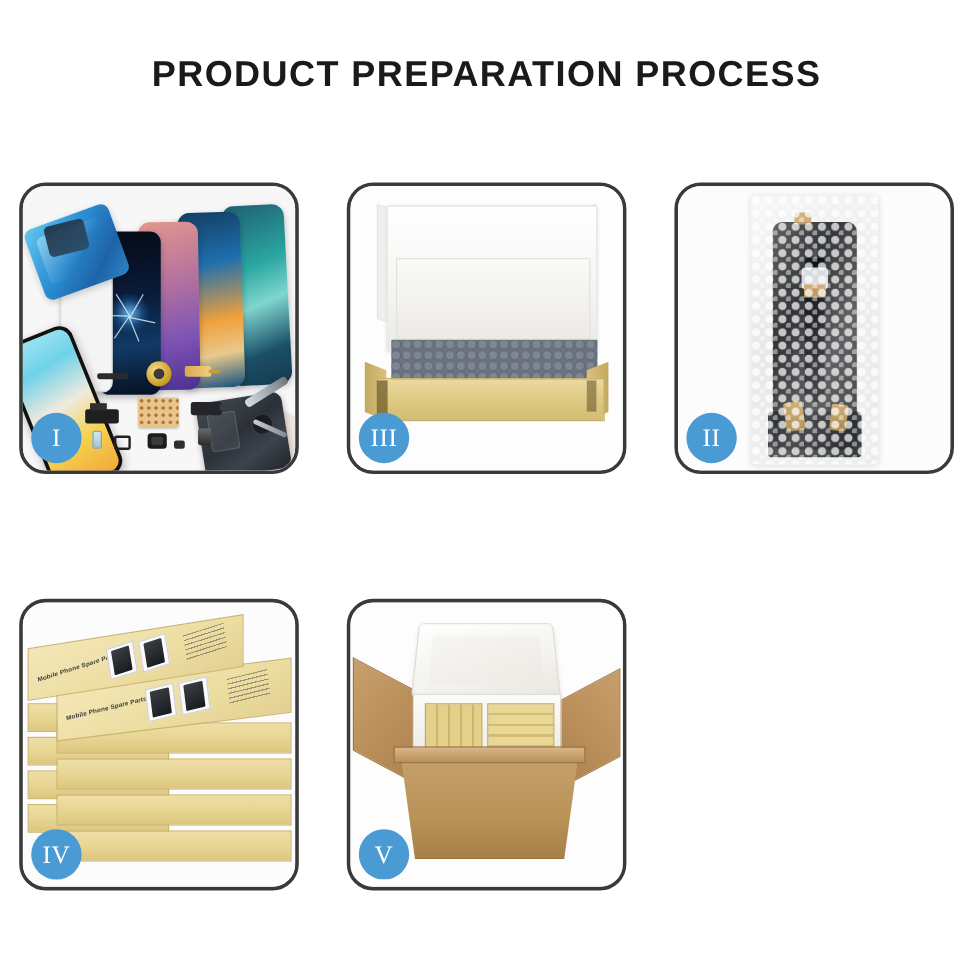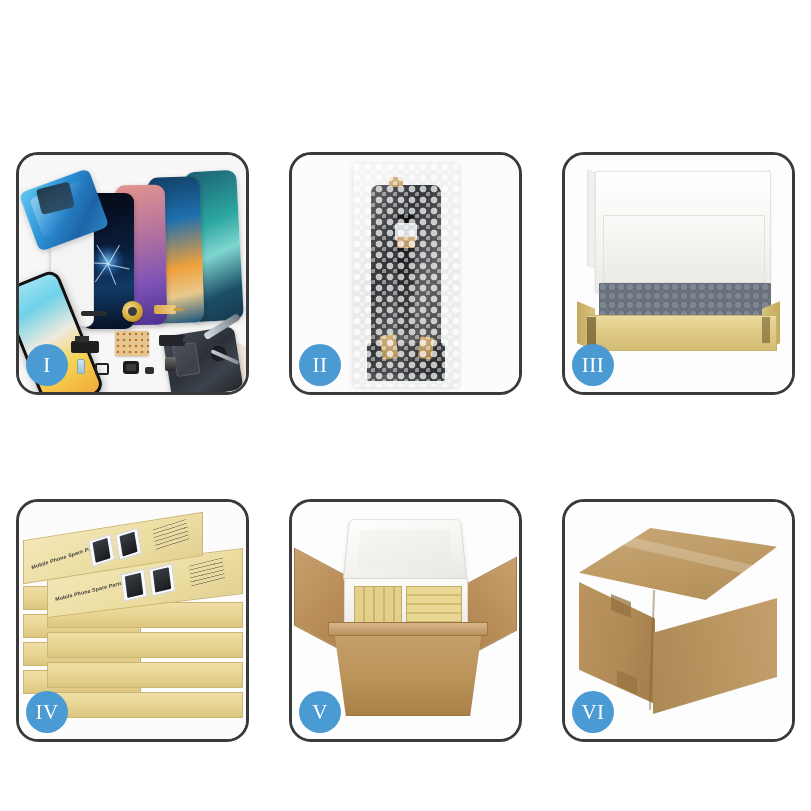--- a/index.html
+++ b/index.html
@@ -434,20 +434,21 @@
     position:absolute; left:86px; top:88px; width:2px; height:120px; z-index:8;
     background:rgba(120,90,52,.45); transform:skewX(-2deg);
   }
 </style>
 </head>
 <body>
 
 <div class="page">
 
   <div class="header">
+    <div class="title">PRODUCT PREPARATION PROCESS</div>
   </div>
 
   <div class="grid">
 
     <div class="panel">
       <div class="panel-stage">
         <div class="p1-bg"></div>
 
         <div class="scr scr-e"></div>
         <div class="scr scr-d"></div>
@@ -481,20 +482,37 @@
         <div class="part flex3"></div>
         <div class="part spk"></div>
         <div class="part cam"></div>
         <div class="part conn"></div>
         <div class="part simtray"></div>
         <div class="part btn-sm"></div>
         <div class="tool"></div>
         <div class="tweezer"></div>
       </div>
       <div class="badge">I</div>
+    </div>
+
+    <div class="panel">
+      <div class="panel-stage">
+        <div class="p3-bg"></div>
+        <div class="lid-flap-l"></div>
+        <div class="lid-flap-r"></div>
+        <div class="lid-back"></div>
+        <div class="foam"></div>
+        <div class="bubblewrap-in"></div>
+        <div class="box3-side"></div>
+        <div class="box3-lipR"></div>
+        <div class="box3-front"></div>
+        <div class="box3-dark-l"></div>
+        <div class="box3-dark-r"></div>
+      </div>
+      <div class="badge">III</div>
     </div>
 
     <div class="panel">
       <div class="panel-stage">
         <div class="p2-bg"></div>
         <div class="bubble-pack">
           <div class="pack-inner"></div>
           <div class="ribbon"></div>
           <div class="tape1"></div>
           <div class="tape2"></div>
@@ -503,37 +521,20 @@
           <div class="blob-base"></div>
           <div class="bubbles"></div>
           <div class="pack-sheen"></div>
         </div>
       </div>
       <div class="badge">II</div>
     </div>
 
     <div class="panel">
       <div class="panel-stage">
-        <div class="p3-bg"></div>
-        <div class="lid-flap-l"></div>
-        <div class="lid-flap-r"></div>
-        <div class="lid-back"></div>
-        <div class="foam"></div>
-        <div class="bubblewrap-in"></div>
-        <div class="box3-side"></div>
-        <div class="box3-lipR"></div>
-        <div class="box3-front"></div>
-        <div class="box3-dark-l"></div>
-        <div class="box3-dark-r"></div>
-      </div>
-      <div class="badge">III</div>
-    </div>
-
-    <div class="panel">
-      <div class="panel-stage">
         <div class="p4-bg"></div>
         <div class="stackwrap">
 
           <div class="ybox" style="left:4px;  top:168px; width:118px; height:24px;"></div>
           <div class="ybox" style="left:4px;  top:140px; width:118px; height:24px;"></div>
           <div class="ybox" style="left:4px;  top:112px; width:118px; height:24px;"></div>
           <div class="ybox" style="left:4px;  top:84px;  width:118px; height:24px;"></div>
 
           <div class="ybox" style="left:28px; top:190px; width:196px; height:26px;"></div>
           <div class="ybox" style="left:28px; top:160px; width:196px; height:26px;"></div>
@@ -575,28 +576,15 @@
         <div class="foam-lid"></div>
         <div class="foam-box"></div>
         <div class="ins-left"></div>
         <div class="ins-right"></div>
         <div class="carton-rim"></div>
         <div class="carton-body"></div>
       </div>
       <div class="badge">V</div>
     </div>
 
-    <div class="panel">
-      <div class="panel-stage">
-        <div class="p6-bg"></div>
-        <div class="c6-left"></div>
-        <div class="c6-right"></div>
-        <div class="c6-top"></div>
-        <div class="c6-topseam"></div>
-        <div class="c6-edge"></div>
-        <div class="c6-tape1"></div>
-        <div class="c6-tape2"></div>
-      </div>
-      <div class="badge">VI</div>
-    </div>
 
   </div>
 </div>
 
 </body></html>

